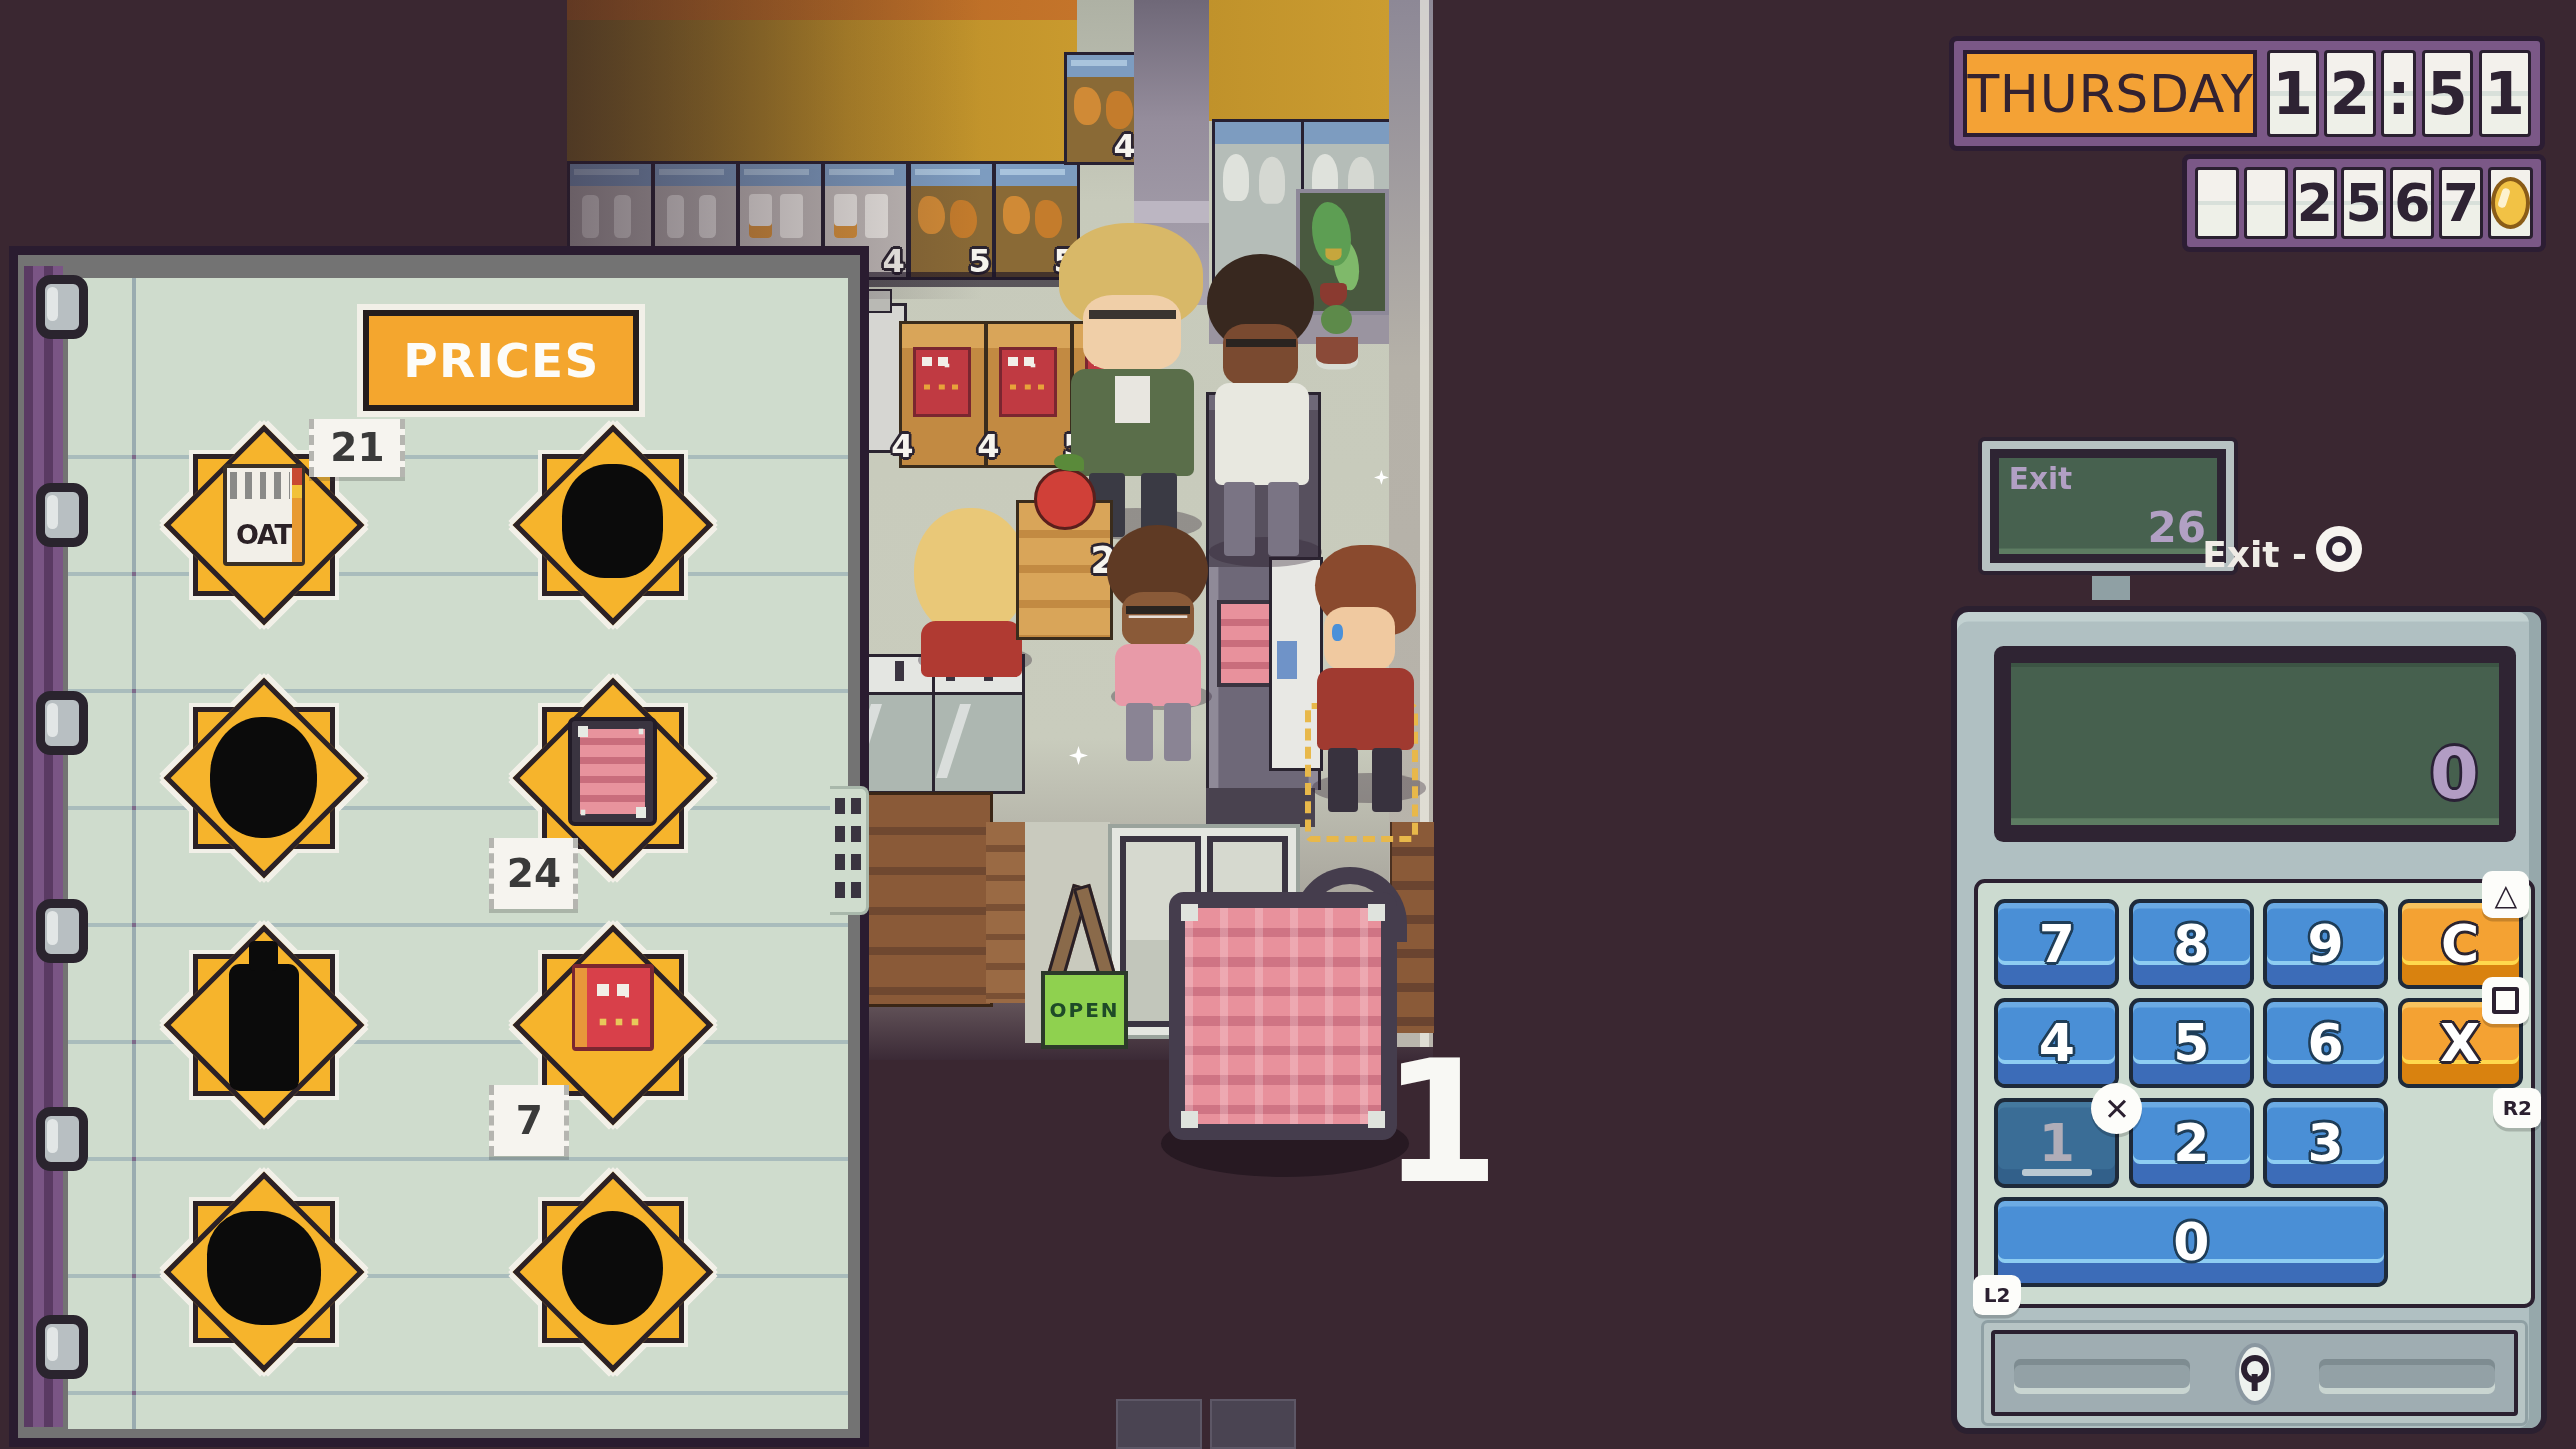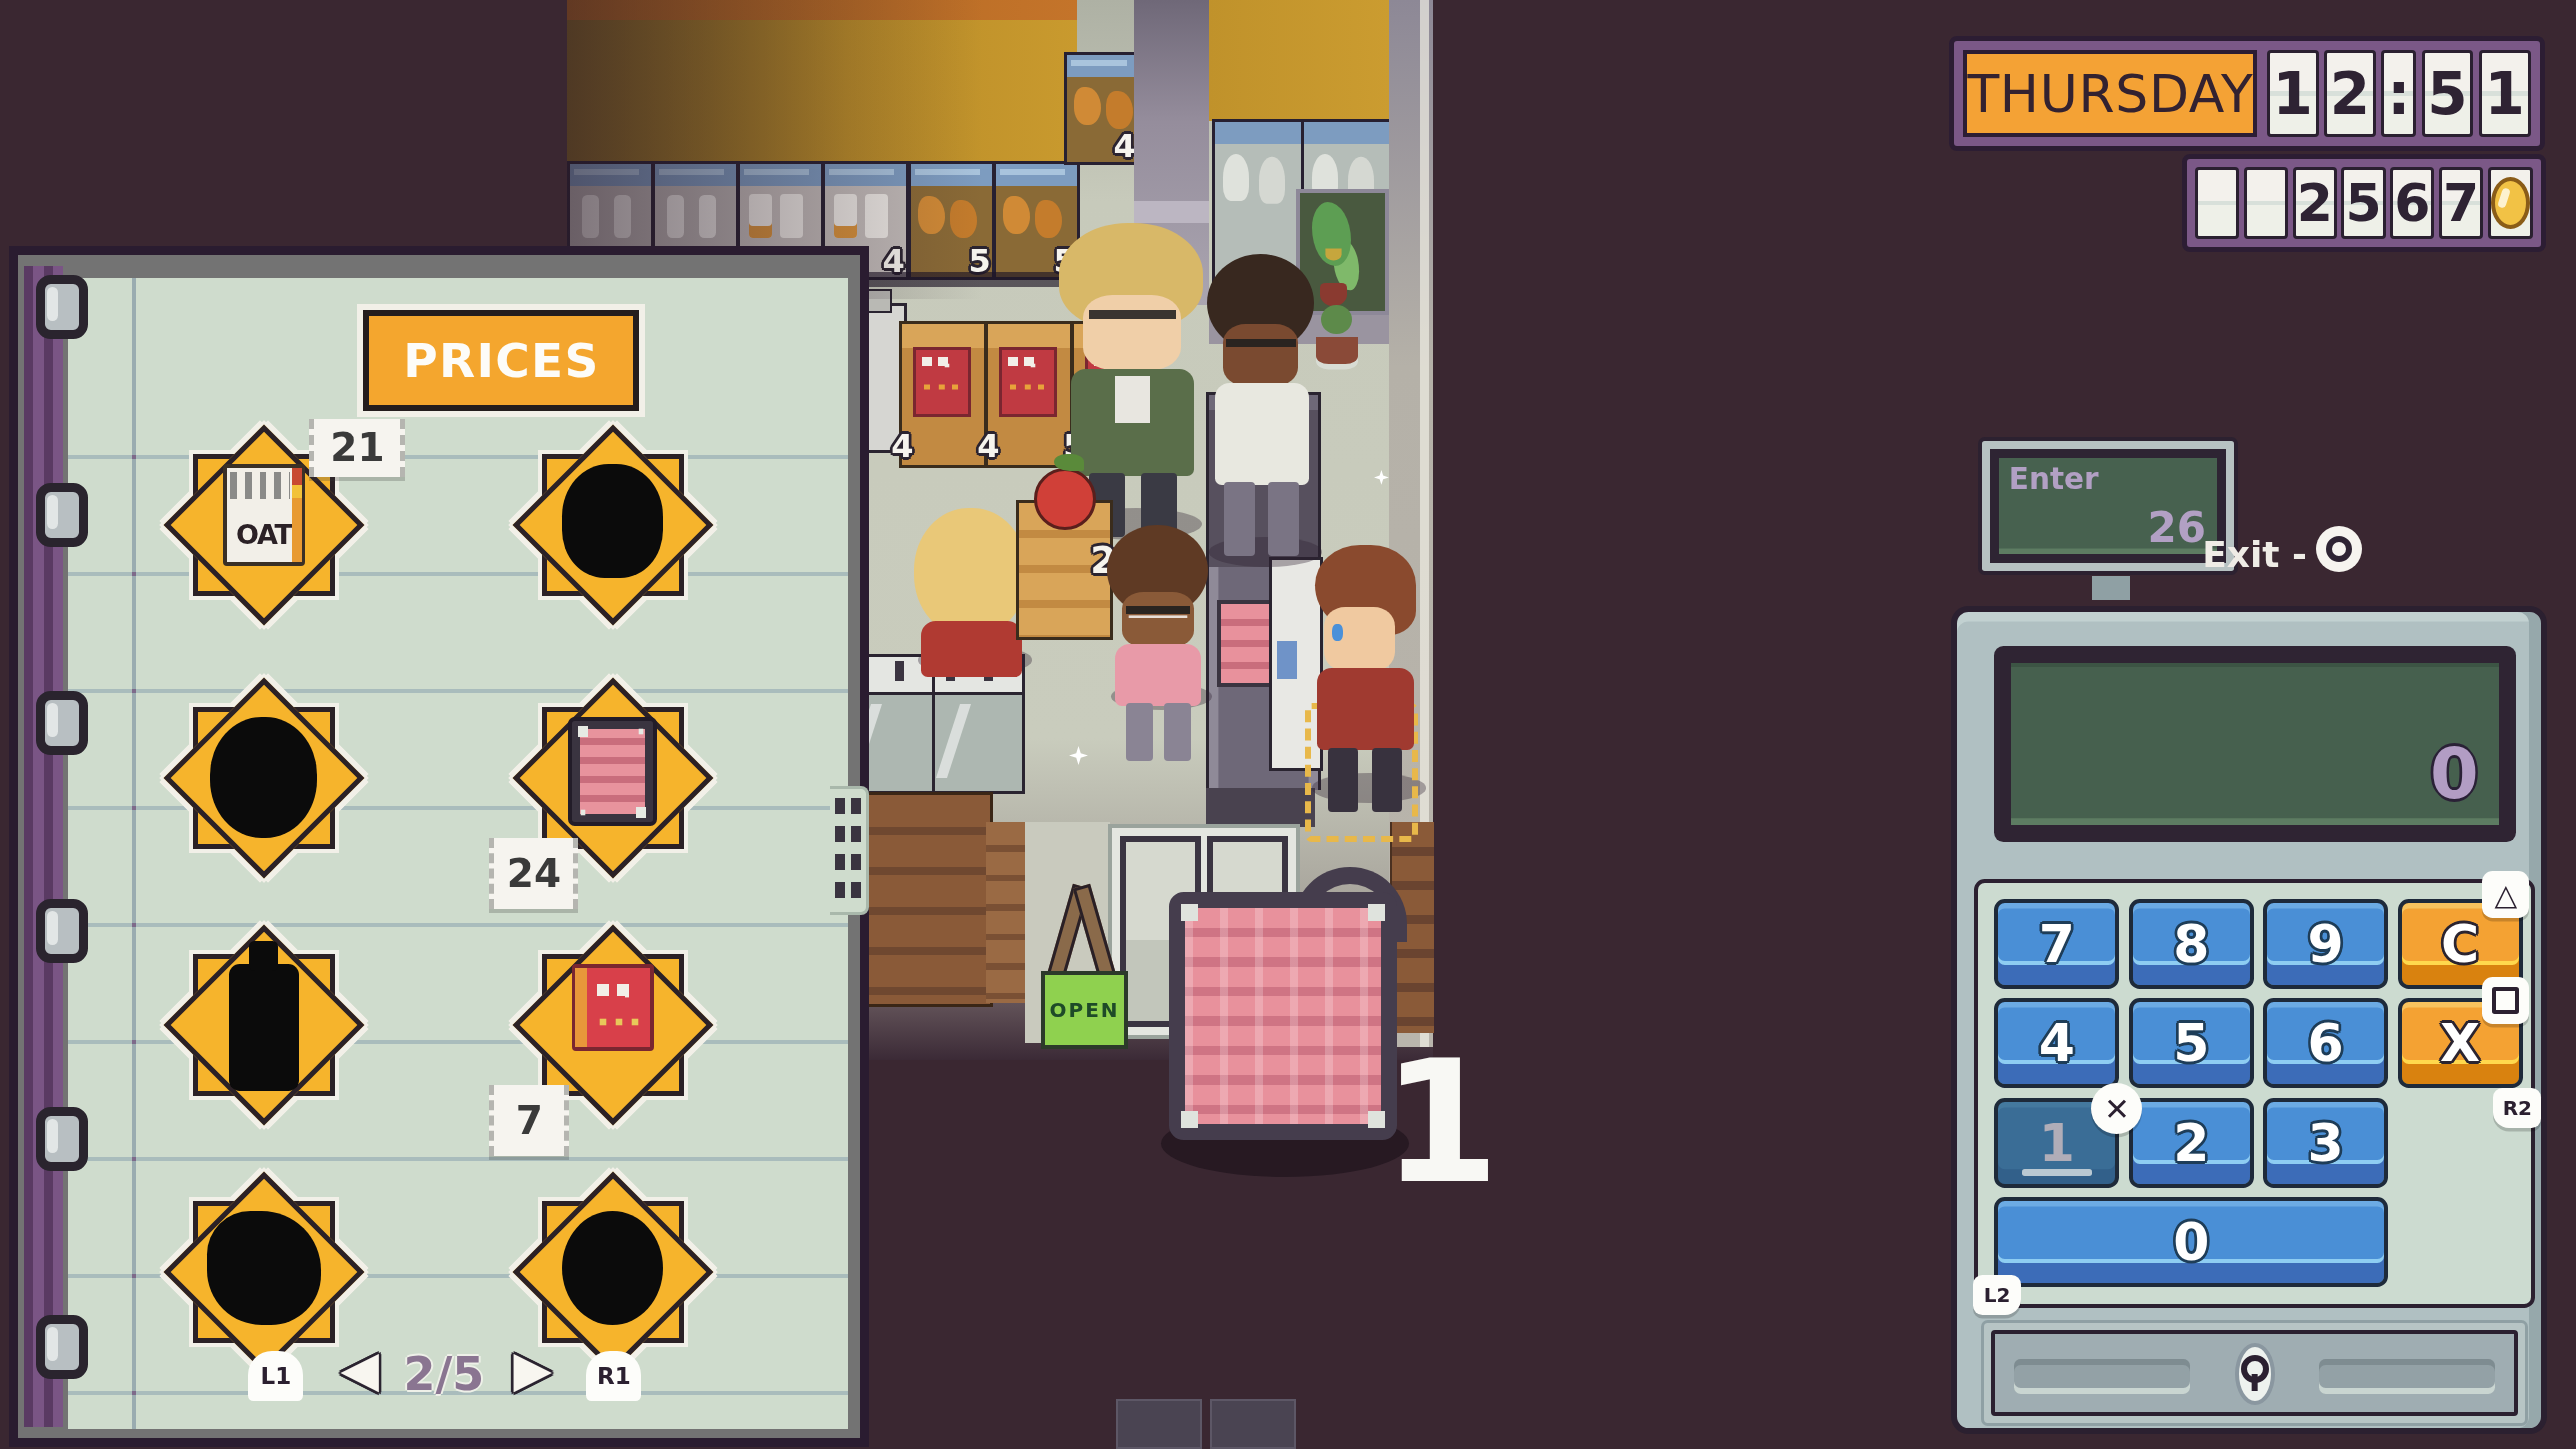--- a/index.html
+++ b/index.html
@@ -484,31 +484,20 @@
       <div class="abs item" style="left:444px;top:893px;">
         <div class="star">
             <i></i>
             <i></i>
           <div class="icon-wrap">
               <div class="sil sil-round" style="border-radius:50%;"></div>
             </div>
         </div>
       </div>
 
-      <div class="pagenav">
-        <div class="nav-badge" style="left:180px;top:8px;">
-            <span>L1</span>
-          </div>
-        <div class="arrow o-dark" style="left:272px;top:1.3px;">◀</div>
-        <div class="pageind o-paper" style="left:335px;top:4px;">2/5</div>
-        <div class="arrow o-dark" style="left:445px;top:1.3px;">▶</div>
-        <div class="nav-badge" style="left:518px;top:8px;">
-            <span>R1</span>
-          </div>
-      </div>
     </div>
 
     <div class="abs ring" style="top:20px;"></div>
     <div class="abs ring" style="top:228px;"></div>
     <div class="abs ring" style="top:436px;"></div>
     <div class="abs ring" style="top:644px;"></div>
     <div class="abs ring" style="top:852px;"></div>
     <div class="abs ring" style="top:1060px;"></div>
   </div>
   <div class="abs side-tab"></div>
@@ -557,21 +546,21 @@
         </div>
       <div class="cell">
           <div class="coin"></div>
         </div>
     </div>
   </div>
 
   <div class="abs monitor">
     <div class="monitor-inner">
         <div class="monitor-screen">
-      <span class="lbl">Enter</span>
+      <span class="lbl">Exit</span>
       <span class="val">26</span>
     </div>
       </div>
   </div>
   <div class="abs monitor-stand"></div>
   <div class="abs exit-label">Exit -</div>
   <div class="abs circle-btn"></div>
 
   <div class="abs register">
     <div class="reg-bezel">

